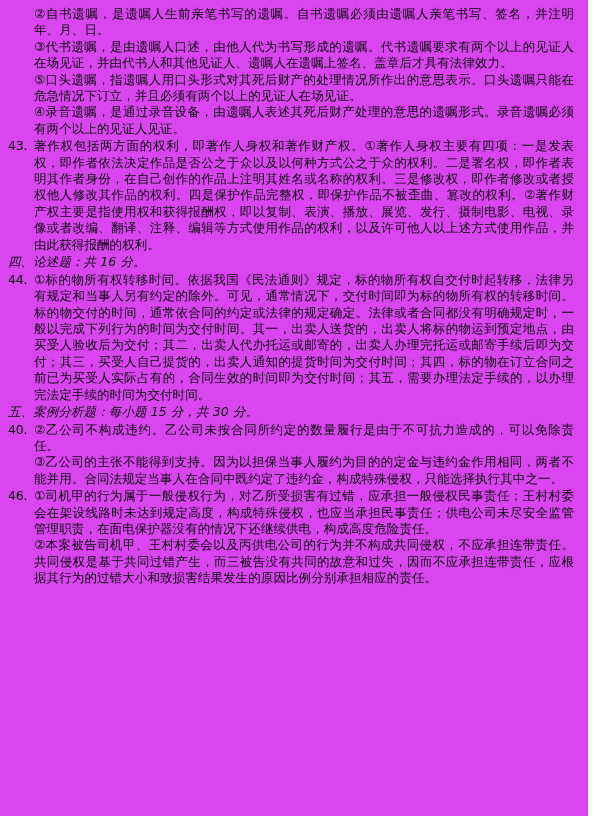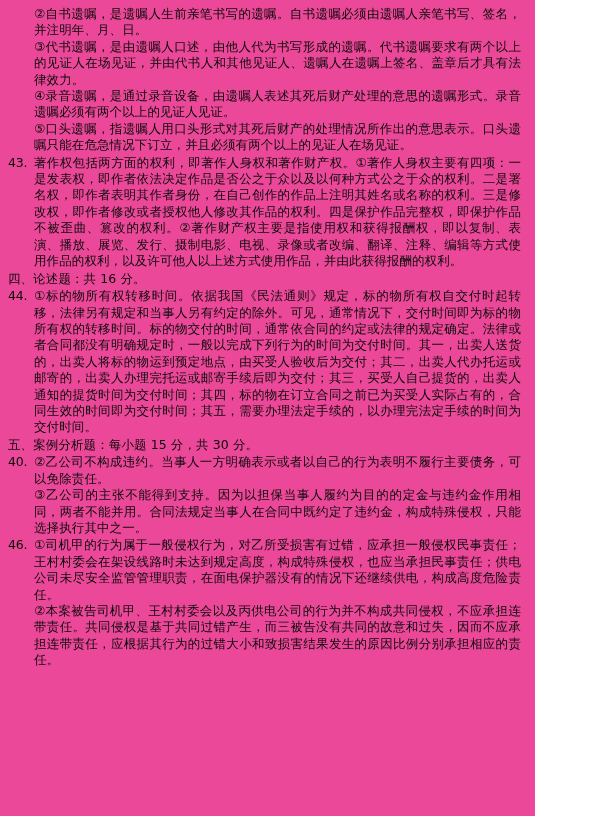--- a/index.html
+++ b/index.html
@@ -9,25 +9,25 @@
   }
   body {
     width: 600px;
     height: 816px;
     font-family: "DejaVu Sans", sans-serif;
     color: #0a0a0a;
     overflow: hidden;
   }
   .page {
     position: relative;
-    width: 535px;
+    width: 588px;
     height: 816px;
     box-sizing: border-box;
     padding: 6px 14px 0 8px;
-    background: #ec4899;
+    background: #d946ef;
   }
   .block {
     display: flex;
     align-items: flex-start;
     margin-bottom: 1px;
   }
   .num {
     flex: 0 0 auto;
     width: 26px;
     text-align: left;
@@ -45,37 +45,38 @@
     text-align: justify;
     text-justify: inter-ideograph;
     letter-spacing: 0.1px;
     word-break: break-all;
   }
   .section-head {
     font-size: 12.5px;
     line-height: 16.6px;
     letter-spacing: 0.1px;
     margin: 1px 0 1px 0;
+    font-style: italic;
   }
   .para {
     margin: 0;
   }
 </style>
 </head>
 <body>
 
 <div class="page">
 
   <div class="block">
     <div class="num blank"></div>
     <div class="body-text">
       <p class="para">②自书遗嘱，是遗嘱人生前亲笔书写的遗嘱。自书遗嘱必须由遗嘱人亲笔书写、签名，并注明年、月、日。</p>
       <p class="para">③代书遗嘱，是由遗嘱人口述，由他人代为书写形成的遗嘱。代书遗嘱要求有两个以上的见证人在场见证，并由代书人和其他见证人、遗嘱人在遗嘱上签名、盖章后才具有法律效力。</p>
+      <p class="para">⑤口头遗嘱，指遗嘱人用口头形式对其死后财产的处理情况所作出的意思表示。口头遗嘱只能在危急情况下订立，并且必须有两个以上的见证人在场见证。</p>
       <p class="para">④录音遗嘱，是通过录音设备，由遗嘱人表述其死后财产处理的意思的遗嘱形式。录音遗嘱必须有两个以上的见证人见证。</p>
-      <p class="para">⑤口头遗嘱，指遗嘱人用口头形式对其死后财产的处理情况所作出的意思表示。口头遗嘱只能在危急情况下订立，并且必须有两个以上的见证人在场见证。</p>
     </div>
   </div>
 
   <div class="block">
     <div class="num">43.</div>
     <div class="body-text">
       <p class="para">著作权包括两方面的权利，即著作人身权和著作财产权。①著作人身权主要有四项：一是发表权，即作者依法决定作品是否公之于众以及以何种方式公之于众的权利。二是署名权，即作者表明其作者身份，在自己创作的作品上注明其姓名或名称的权利。三是修改权，即作者修改或者授权他人修改其作品的权利。四是保护作品完整权，即保护作品不被歪曲、篡改的权利。②著作财产权主要是指使用权和获得报酬权，即以复制、表演、播放、展览、发行、摄制电影、电视、录像或者改编、翻译、注释、编辑等方式使用作品的权利，以及许可他人以上述方式使用作品，并由此获得报酬的权利。</p>
     </div>
   </div>
 
@@ -86,21 +87,21 @@
     <div class="body-text">
       <p class="para">①标的物所有权转移时间。依据我国《民法通则》规定，标的物所有权自交付时起转移，法律另有规定和当事人另有约定的除外。可见，通常情况下，交付时间即为标的物所有权的转移时间。标的物交付的时间，通常依合同的约定或法律的规定确定。法律或者合同都没有明确规定时，一般以完成下列行为的时间为交付时间。其一，出卖人送货的，出卖人将标的物运到预定地点，由买受人验收后为交付；其二，出卖人代办托运或邮寄的，出卖人办理完托运或邮寄手续后即为交付；其三，买受人自己提货的，出卖人通知的提货时间为交付时间；其四，标的物在订立合同之前已为买受人实际占有的，合同生效的时间即为交付时间；其五，需要办理法定手续的，以办理完法定手续的时间为交付时间。</p>
     </div>
   </div>
 
   <div class="section-head">五、案例分析题：每小题 15 分，共 30 分。</div>
 
   <div class="block">
     <div class="num">40.</div>
     <div class="body-text">
-      <p class="para">②乙公司不构成违约。当事人一方明确表示或者以自己的行为表明不履行主要债务，可以免除责任。</p>
+      <p class="para">②乙公司不构成违约。乙公司未按合同所约定的数量履行是由于不可抗力造成的，可以免除责任。</p>
       <p class="para">③乙公司的主张不能得到支持。因为以担保当事人履约为目的的定金与违约金作用相同，两者不能并用。合同法规定当事人在合同中既约定了违约金，构成特殊侵权，只能选择执行其中之一。</p>
     </div>
   </div>
 
   <div class="block">
     <div class="num">46.</div>
     <div class="body-text">
       <p class="para">①司机甲的行为属于一般侵权行为，对乙所受损害有过错，应承担一般侵权民事责任；王村村委会在架设线路时未达到规定高度，构成特殊侵权，也应当承担民事责任；供电公司未尽安全监管管理职责，在面电保护器没有的情况下还继续供电，构成高度危险责任。</p>
       <p class="para">②本案被告司机甲、王村村委会以及丙供电公司的行为并不构成共同侵权，不应承担连带责任。共同侵权是基于共同过错产生，而三被告没有共同的故意和过失，因而不应承担连带责任，应根据其行为的过错大小和致损害结果发生的原因比例分别承担相应的责任。</p>
     </div>

